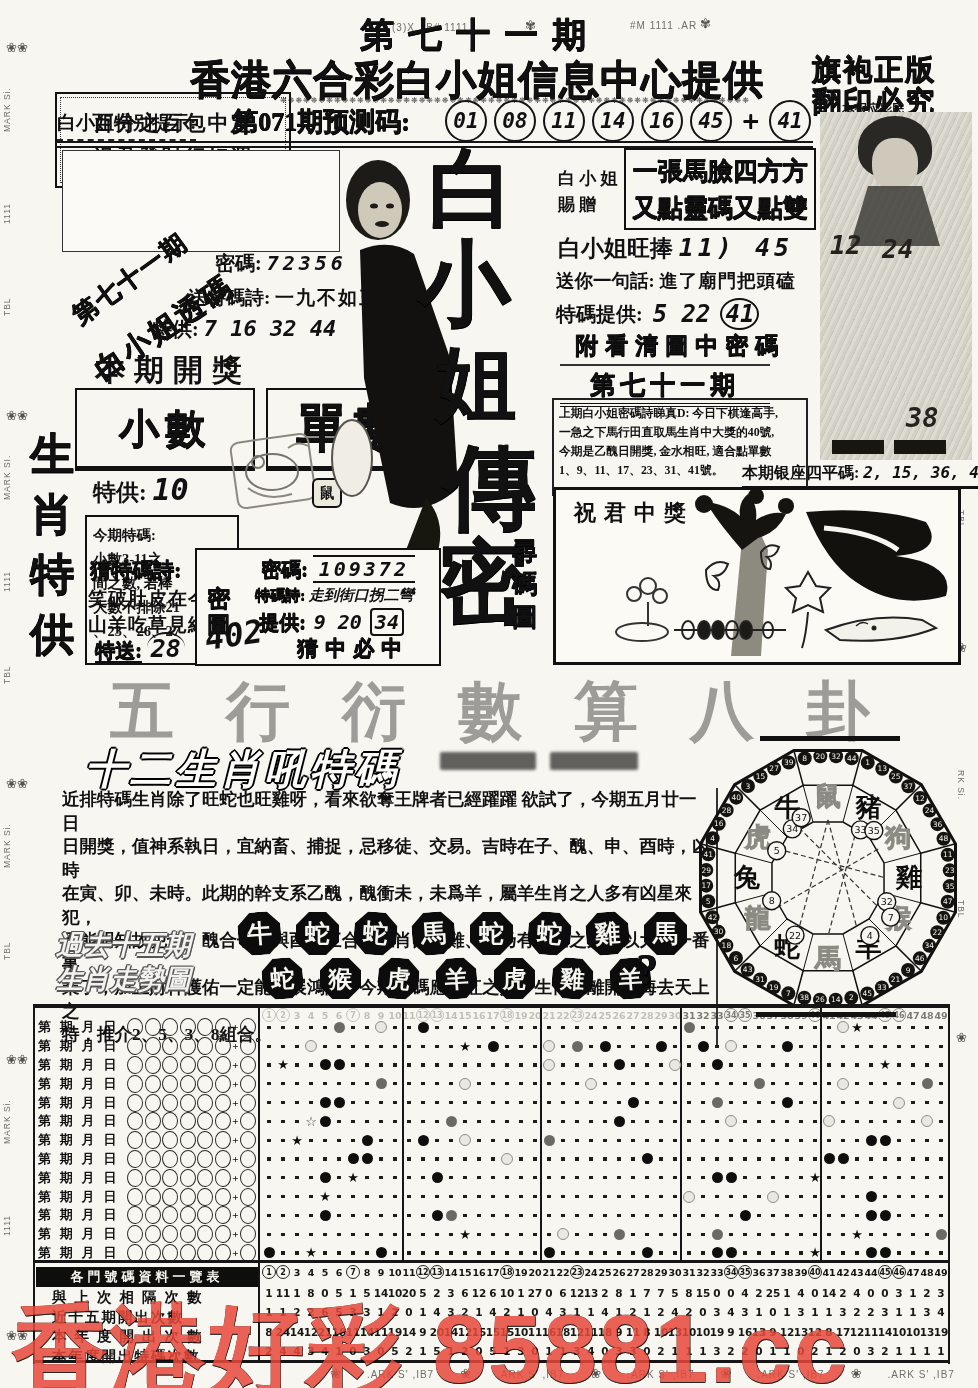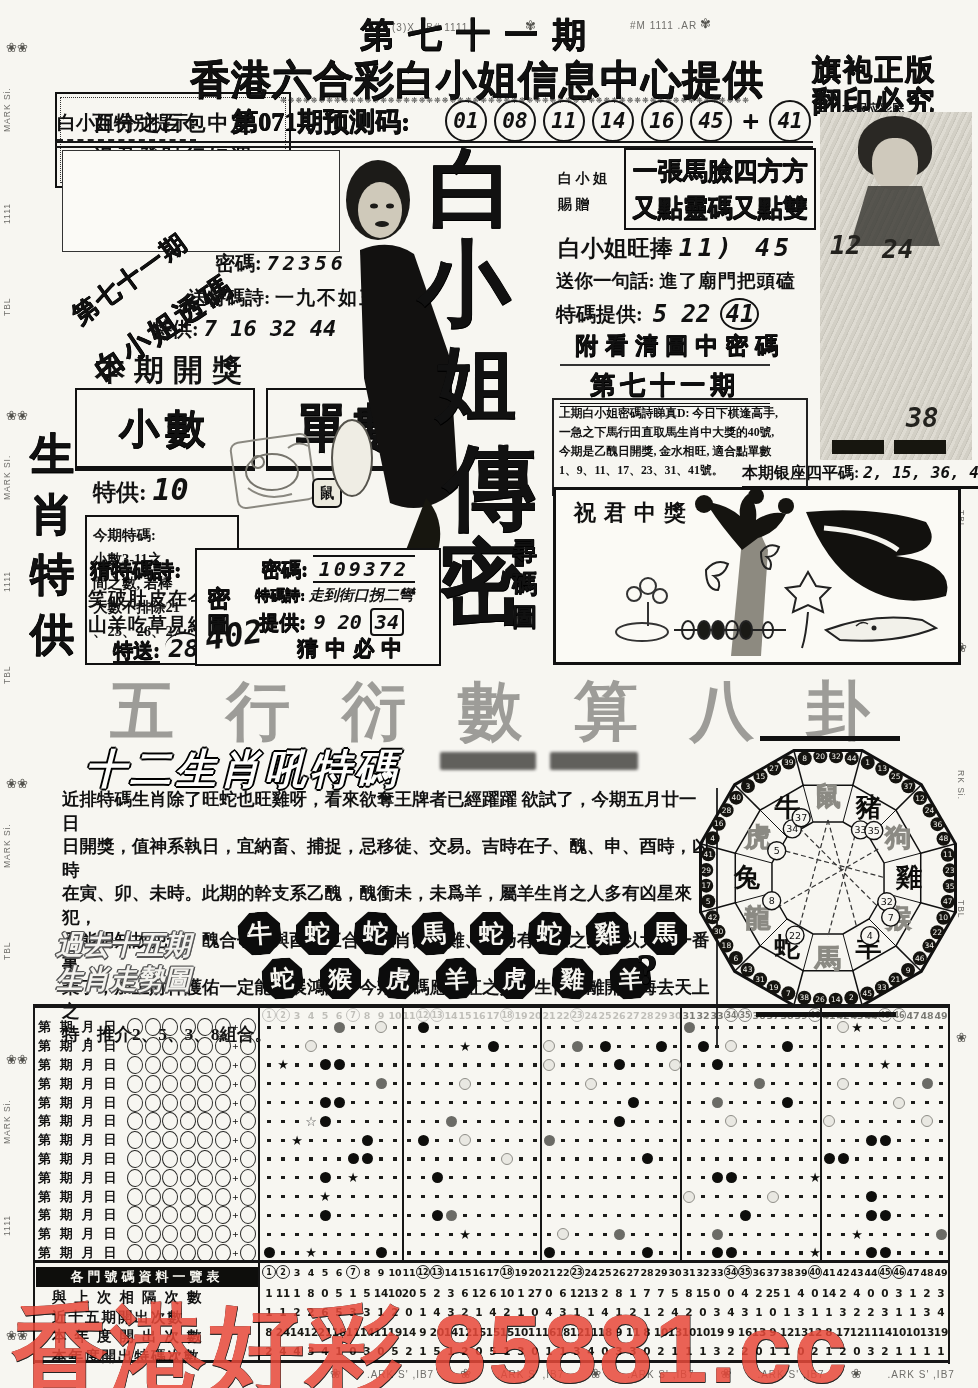--- a/index.html
+++ b/index.html
@@ -166,21 +166,21 @@
   <div class="abs" id="vertical-label" style="left:30px;top:432px;width:52px;display:flex;flex-direction:column;gap:14px;">
       <div class="heavy" style="font-size: 44px; line-height: 46px;">生</div>
       <div class="heavy" style="font-size: 44px; line-height: 46px;">肖</div>
       <div class="heavy" style="font-size: 44px; line-height: 46px;">特</div>
       <div class="heavy" style="font-size: 44px; line-height: 46px;">供</div>
     </div>
 
   <div class="abs heavy" style="left:90px;top:556px;font-size:21px;">猜特碼詩:</div>
   <div class="abs b" style="left:88px;top:586px;font-size:19px;letter-spacing:1px;">笑破肚皮在今期</div>
   <div class="abs b" style="left:88px;top:612px;font-size:19px;letter-spacing:1px;">山羊吃草見綠地</div>
-  <div class="abs" style="left:95px;top:634px;font-size:20px;margin-left:18px;">
+  <div class="abs" style="left:95px;top:634px;font-size:20px;">
     <span class="heavy" style="border-bottom:2px solid #111;">特送:</span>
     <span class="mono b" style="font-size:25px;border-top:2.5px solid #111;border-radius:60% 60% 0 0;padding:0 4px;">28</span>
   </div>
 
   <div class="abs" style="left:228px;top:428px;width:118px;height:100px;">
     <svg width="118" height="100" viewBox="0 0 118 100">
       <rect x="6" y="10" width="78" height="66" rx="8" fill="none" stroke="#8a8880" stroke-width="2" transform="rotate(-8 45 43)"></rect>
       <ellipse cx="44" cy="44" rx="26" ry="18" fill="none" stroke="#77756d" stroke-width="2"></ellipse>
       <circle cx="30" cy="34" r="6" fill="none" stroke="#77756d" stroke-width="2"></circle>
       <path d="M20 60 q18 14 44 6" fill="none" stroke="#8a8880" stroke-width="2"></path>
@@ -229,21 +229,21 @@
       <span class="b handw">走到街口拐二彎</span>
     </div>
     <div class="abs" style="left:62px;top:58px;font-size:20px;display:flex;align-items:center;gap:8px;">
       <span class="heavy">提供:</span>
       <span class="mono b">9   20</span>
       <span class="mono b" style="border:2px solid #111;border-radius:4px;padding:0 3px;">34</span>
     </div>
     <div class="abs heavy" style="left:100px;top:84px;font-size:21px;letter-spacing:7px;">猜中必中</div>
   </div>
 
-  <div class="abs b" style="left:558px;top:166px;font-size:14px;line-height:26px;">
+  <div class="abs b" style="left:558px;top:166px;font-size:17px;line-height:26px;">
     <div>白  小  姐</div>
     <div>賜      贈</div>
   </div>
   <div class="abs" style="left:624px;top:148px;width:188px;height:78px;border:2.5px solid #111;display:flex;flex-direction:column;align-items:center;justify-content:center;gap:4px;">
     <div class="heavy" style="font-size:25px;white-space:nowrap;">一張馬臉四方方</div>
     <div class="heavy" style="font-size:25px;white-space:nowrap;">又點靈碼又點雙</div>
   </div>
 
   <div class="abs" style="left:558px;top:233px;font-size:23px;">
     <span class="b">白小姐旺捧</span>

